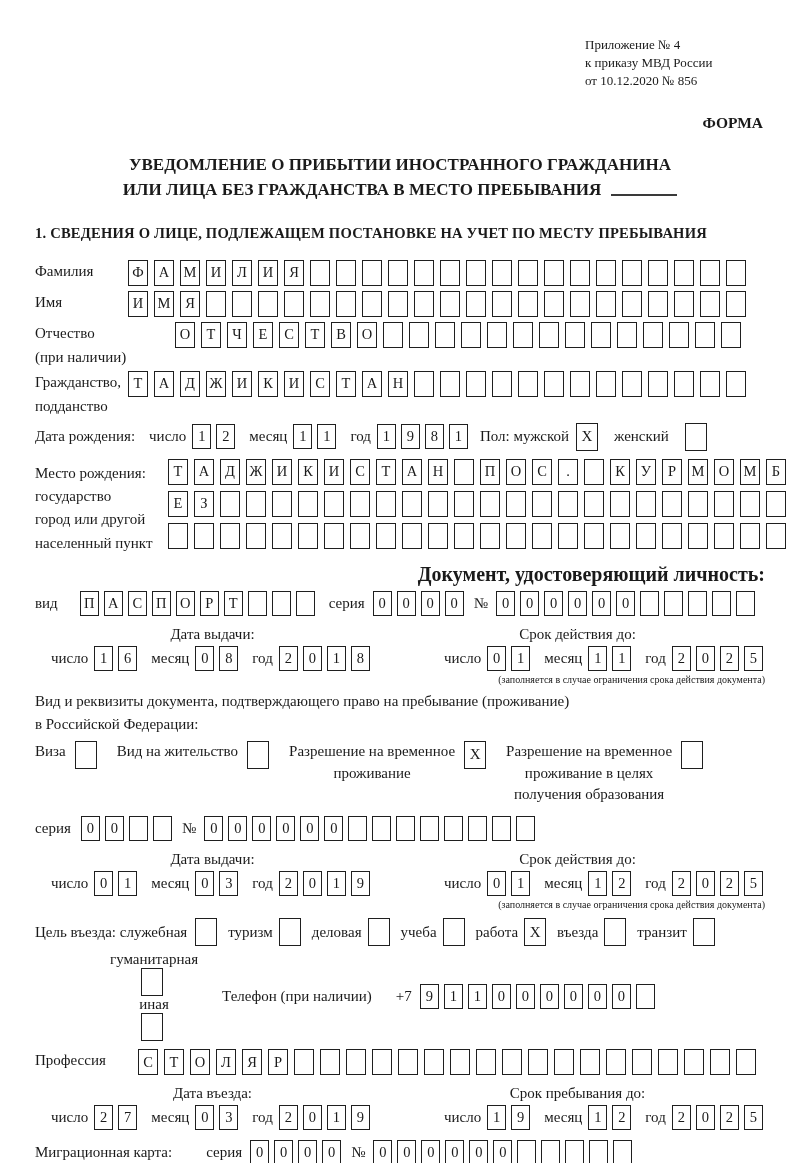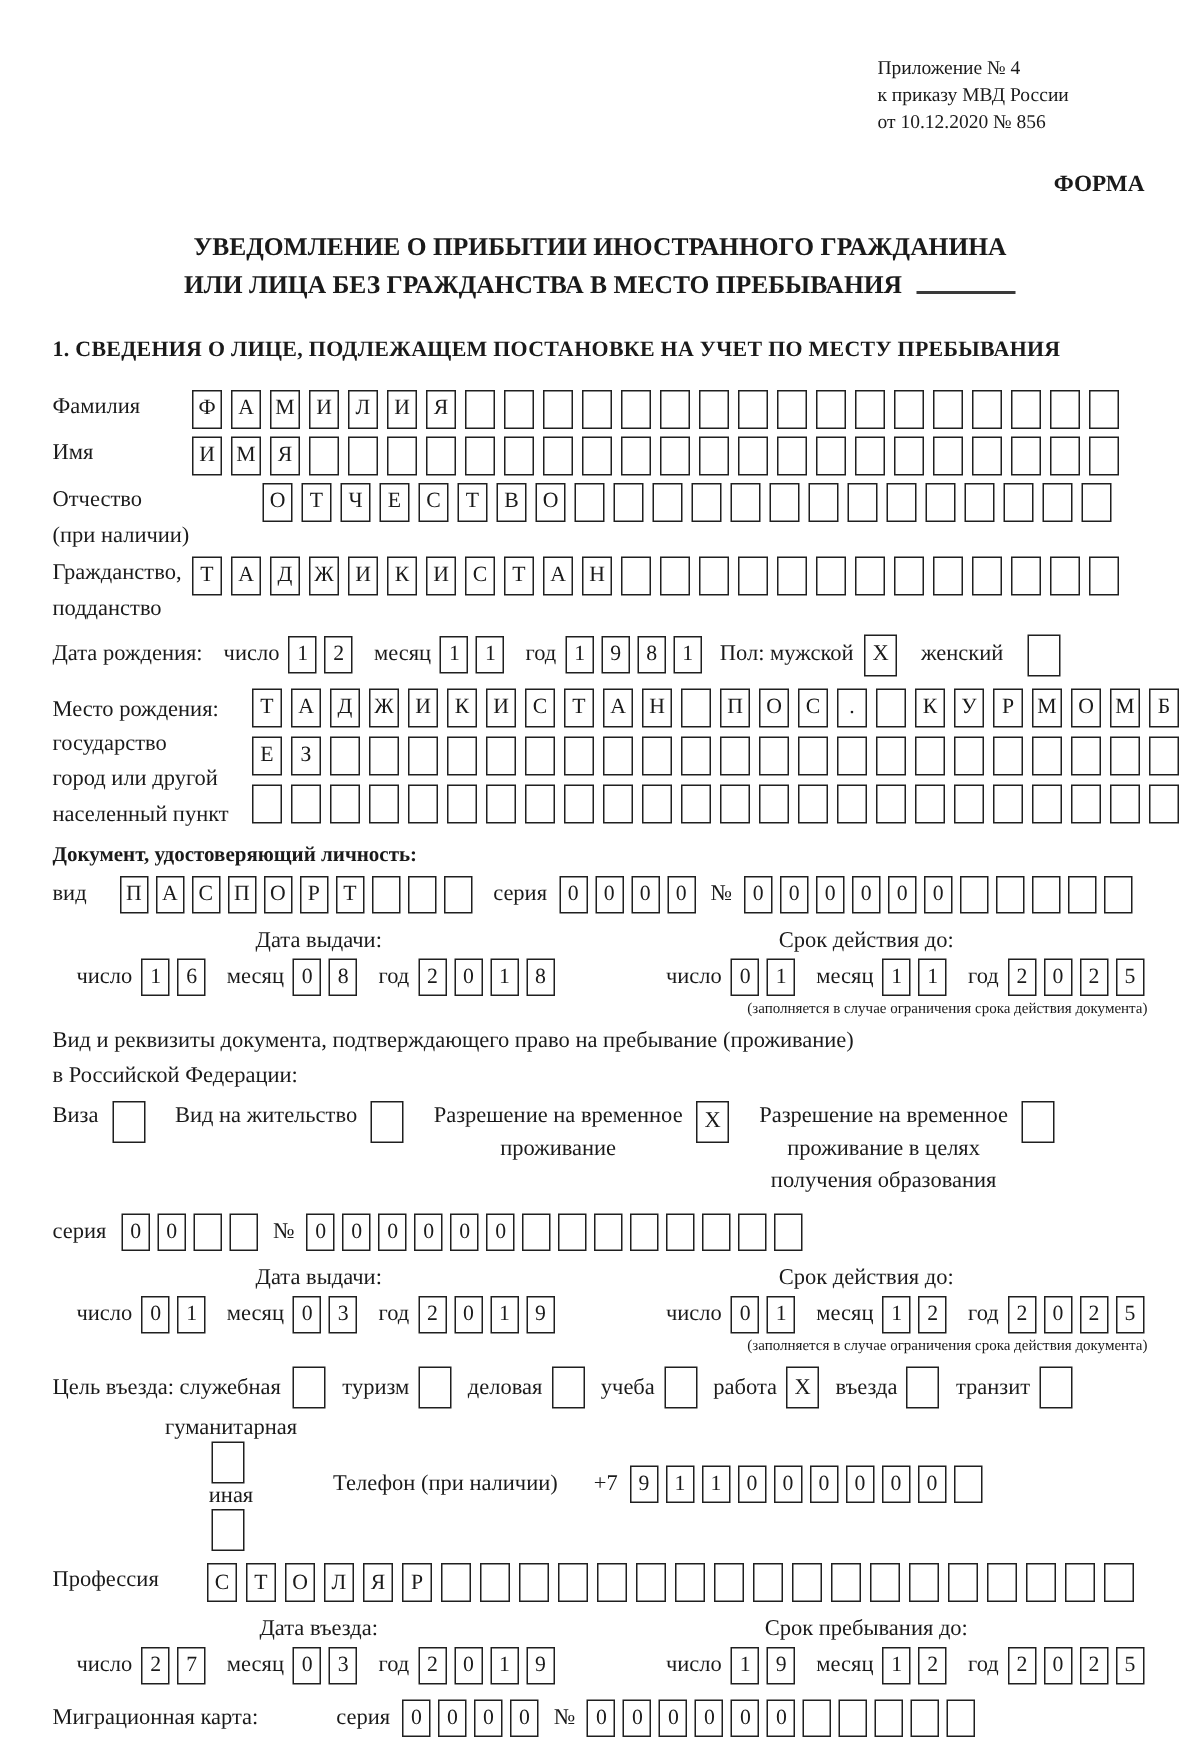--- a/index.html
+++ b/index.html
@@ -28,31 +28,31 @@
   .sub{margin-top:1px;}
   
   .dgroups{display:flex;align-items:center;}
   .dg-lbl{margin:0 6px 0 14px;}
   .dates2{display:flex;margin-top:10px;}
   .dcol-l{width:355px;flex:none;}
   .dcol-r{flex:1;}
   .dtitle{text-align:center;margin-bottom:3px;}
   .note-right{text-align:right;font-size:10px;margin-top:3px;}
   .mt10{margin-top:10px;}.mt8{margin-top:8px;}
-  .doc-head{margin-top:8px;text-align:left;font-weight:bold;font-size:14px;}
+  .doc-head{margin-top:8px;text-align:right;font-weight:bold;font-size:20px;}
   
   .ropts{display:flex;align-items:flex-start;gap:20px;margin-top:8px;}
   .ropt{display:flex;align-items:flex-start;gap:9px;}
   .ropt-lines{text-align:center;line-height:1.45;}
   
   .opt-lbl{margin:0 6px 0 11px;}
   .phone-lbl{margin:0 10px 0 18px;}
   .indent64{margin-left:64px;}
   .stack{display:flex;flex-direction:column;gap:6px;}
-  .mlab{margin-right:34px;text-align:center;}
+  .mlab{margin-right:16px;text-align:center;}
   .slab{margin:0 8px 0 0;}
   .nlab{margin:0 8px 0 10px;}
 </style>
 </head>
 <body>
 
 <div class="page">
 
   <div class="hdr">
     <div>

